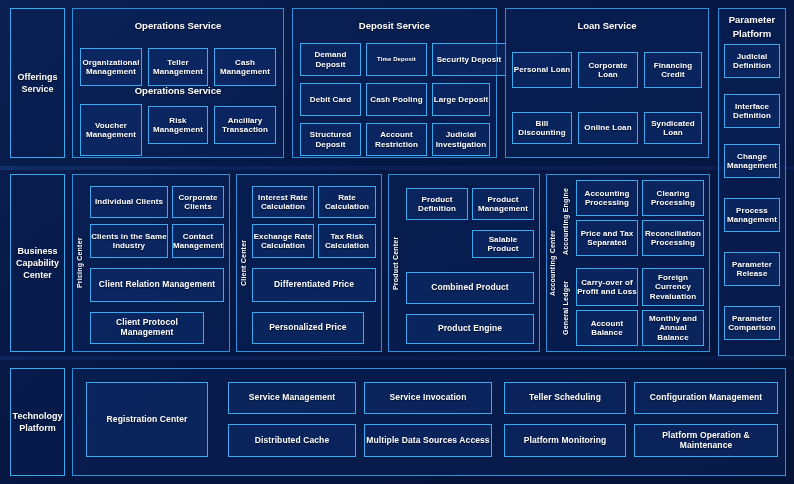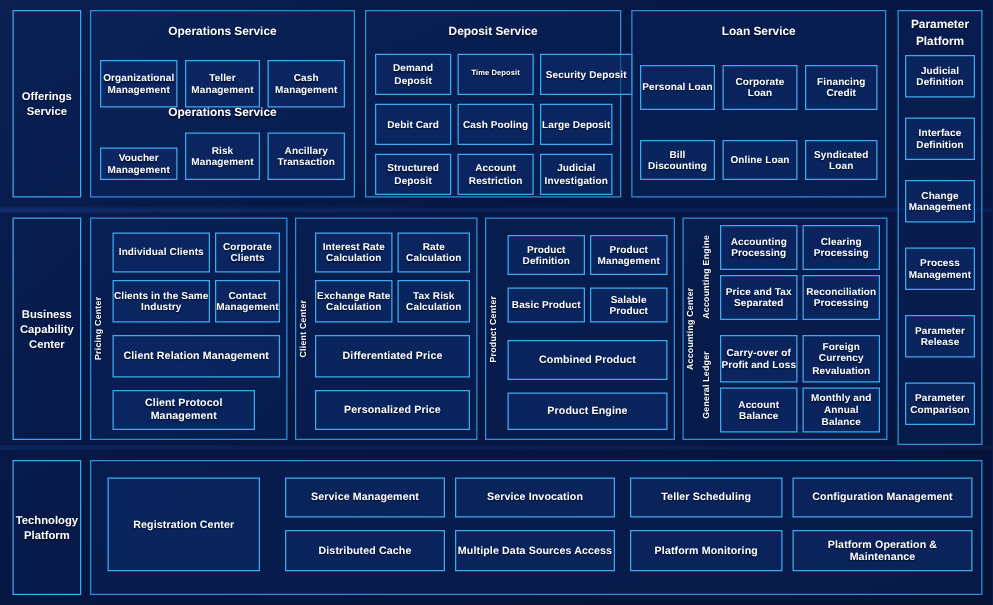--- a/index.html
+++ b/index.html
@@ -101,21 +101,21 @@
 
   <div class="sidebar" style="left:10px;top:8px;width:55px;height:150px;">Offerings Service</div>
 
   <div class="group" style="left:72px;top:8px;width:212px;height:150px;"></div>
   <div class="group-title" style="left:72px;top:20px;width:212px;">Operations Service</div>
   <div class="group-title" style="left:72px;top:85px;width:212px;">Operations Service</div>
 
   <div class="box leaf" style="left:80px;top:48px;width:62px;height:38px;">Organizational Management</div>
   <div class="box leaf" style="left:148px;top:48px;width:60px;height:38px;">Teller Management</div>
   <div class="box leaf" style="left:214px;top:48px;width:62px;height:38px;">Cash Management</div>
-  <div class="box leaf" style="left:80px;top:118px;width:62px;height:26px;">Voucher Management</div>
+  <div class="box leaf" style="left:80px;top:104px;width:62px;height:52px;">Voucher Management</div>
   <div class="box leaf" style="left:148px;top:106px;width:60px;height:38px;">Risk Management</div>
   <div class="box leaf" style="left:214px;top:106px;width:62px;height:38px;">Ancillary Transaction</div>
 
   <div class="group" style="left:292px;top:8px;width:205px;height:150px;"></div>
   <div class="group-title" style="left:292px;top:20px;width:205px;">Deposit Service</div>
 
   <div class="box leaf" style="left:300px;top:43px;width:61px;height:33px;">Demand Deposit</div>
   <div class="box leaf sm" style="left:366px;top:43px;width:61px;height:33px;">Time Deposit</div>
   <div class="box leaf" style="left:432px;top:43px;width:74px;height:33px;">Security Deposit</div>
 
@@ -162,28 +162,27 @@
   <div class="box leaf wide" style="left:90px;top:312px;width:114px;height:32px;">Client Protocol Management</div>
 
   <div class="group" style="left:236px;top:174px;width:146px;height:178px;"></div>
   <div class="vlabel" style="left:237px;top:174px;width:12px;height:178px;">Client Center</div>
 
   <div class="box leaf" style="left:252px;top:186px;width:62px;height:32px;">Interest Rate Calculation</div>
   <div class="box leaf" style="left:318px;top:186px;width:58px;height:32px;">Rate Calculation</div>
   <div class="box leaf" style="left:252px;top:224px;width:62px;height:34px;">Exchange Rate Calculation</div>
   <div class="box leaf" style="left:318px;top:224px;width:58px;height:34px;">Tax Risk Calculation</div>
   <div class="box leaf wide" style="left:252px;top:268px;width:124px;height:34px;">Differentiated Price</div>
-  <div class="box leaf wide" style="left:252px;top:312px;width:124px;height:32px;">Personalized Price</div>
+  <div class="box leaf wide" style="left:252px;top:312px;width:112px;height:32px;">Personalized Price</div>
 
   <div class="group" style="left:388px;top:174px;width:152px;height:178px;"></div>
   <div class="vlabel" style="left:389px;top:174px;width:12px;height:178px;">Product Center</div>
 
   <div class="box leaf" style="left:406px;top:188px;width:62px;height:32px;">Product Definition</div>
   <div class="box leaf" style="left:472px;top:188px;width:62px;height:32px;">Product Management</div>
-  <div class="box leaf" style="left:406px;top:230px;width:62px;height:28px;">Basic Product</div>
   <div class="box leaf" style="left:472px;top:230px;width:62px;height:28px;">Salable Product</div>
   <div class="box leaf wide" style="left:406px;top:272px;width:128px;height:32px;">Combined Product</div>
   <div class="box leaf wide" style="left:406px;top:314px;width:128px;height:30px;">Product Engine</div>
 
   <div class="group" style="left:546px;top:174px;width:164px;height:178px;"></div>
   <div class="vlabel" style="left:547px;top:174px;width:11px;height:178px;">Accounting Center</div>
   <div class="vlabel" style="left:560px;top:178px;width:11px;height:86px;">Accounting Engine</div>
   <div class="vlabel" style="left:560px;top:266px;width:11px;height:84px;">General Ledger</div>
 
   <div class="box leaf" style="left:576px;top:180px;width:62px;height:36px;">Accounting Processing</div>

